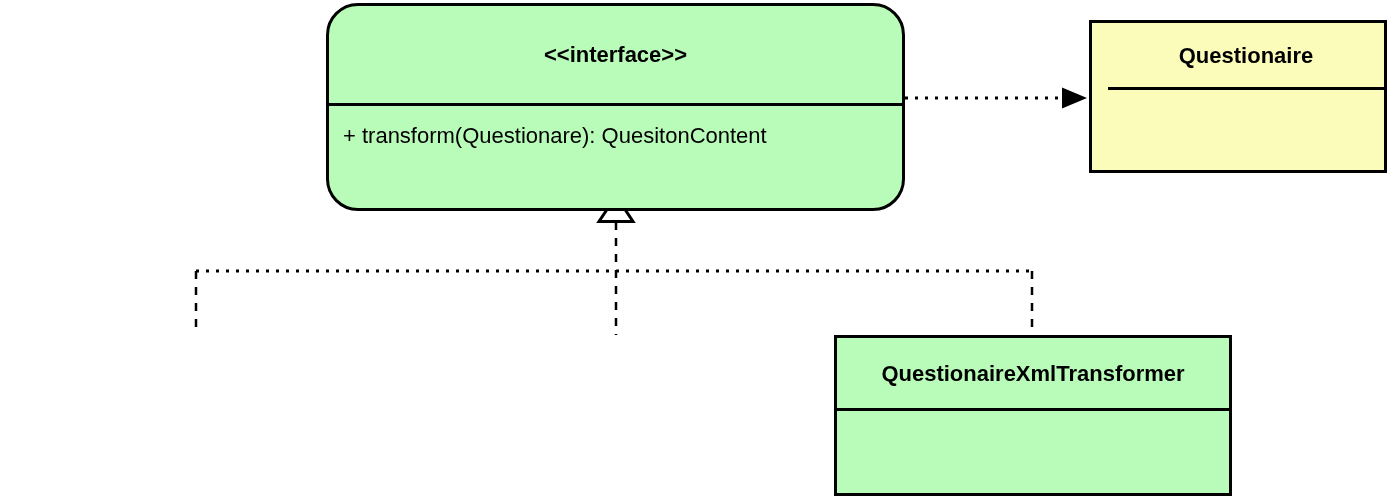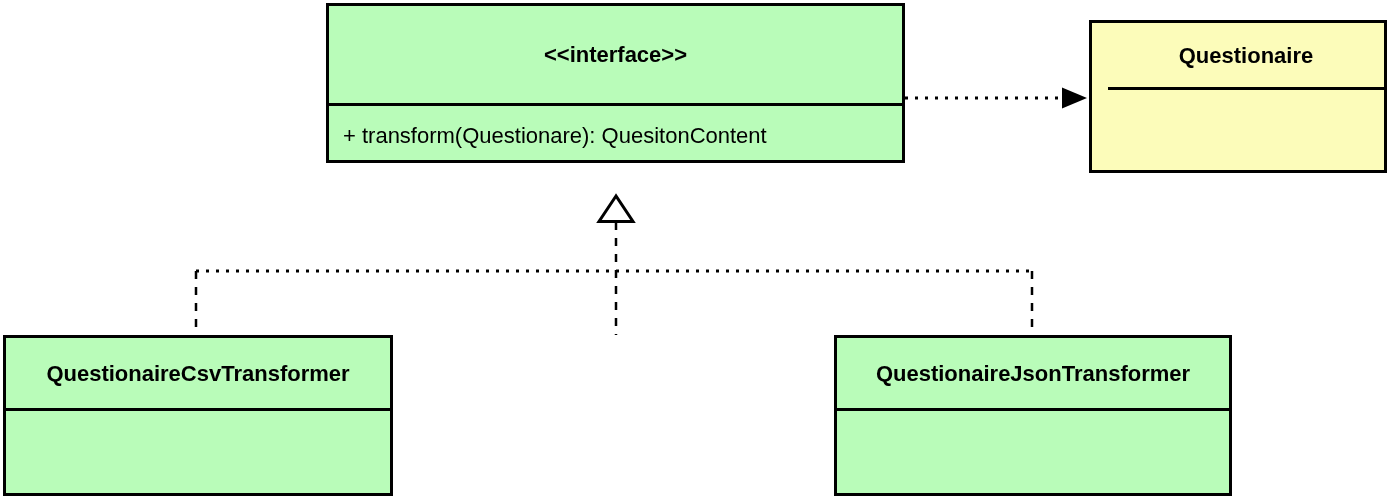--- a/index.html
+++ b/index.html
@@ -68,21 +68,21 @@
   }
   .box-body {
     flex: 1;
   }
   .method {
     font-size: 22px;
     font-weight: normal;
     padding: 17px 4px 0 14px;
     white-space: nowrap;
   }
-  #interface-box { left: 326px; top: 3px; width: 579px; height: 160px; }
+  #interface-box { left: 326px; top: 3px; width: 579px; height: 208px; border-radius: 32px; }
   #interface-box .box-header { height: 97px; }
   #questionaire-box { left: 1089px; top: 20px; width: 298px; height: 153px; padding-left: 16px; }
   #questionaire-box .box-header { height: 64px; }
   .impl { top: 335px; height: 161px; }
   .impl .box-header { height: 70px; }
   #impl-csv  { left: 3px;   width: 390px; }
   #impl-json { left: 418px; width: 392px; }
   #impl-xml  { left: 834px; width: 398px; }
 </style>
 </head>
@@ -109,28 +109,22 @@
     </div>
   </div>
 
   <div class="uml-box yellow" id="questionaire-box">
     <div class="box-header">
       <div>Questionaire</div>
     </div>
     <div class="box-body"></div>
   </div>
 
-  <div class="uml-box green impl" id="impl-csv">
-    <div class="box-header">
-      <div>QuestionaireCsvTransformer</div>
-    </div>
-    <div class="box-body"></div>
-  </div>
 
 
   <div class="uml-box green impl" id="impl-xml">
     <div class="box-header">
-      <div>QuestionaireJsonTransformer</div>
+      <div>QuestionaireXmlTransformer</div>
     </div>
     <div class="box-body"></div>
   </div>
 
 </div>
 
 </body></html>

